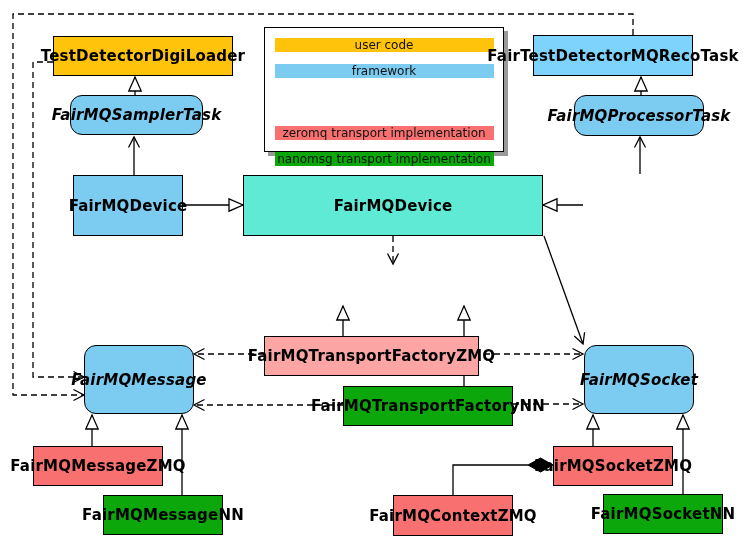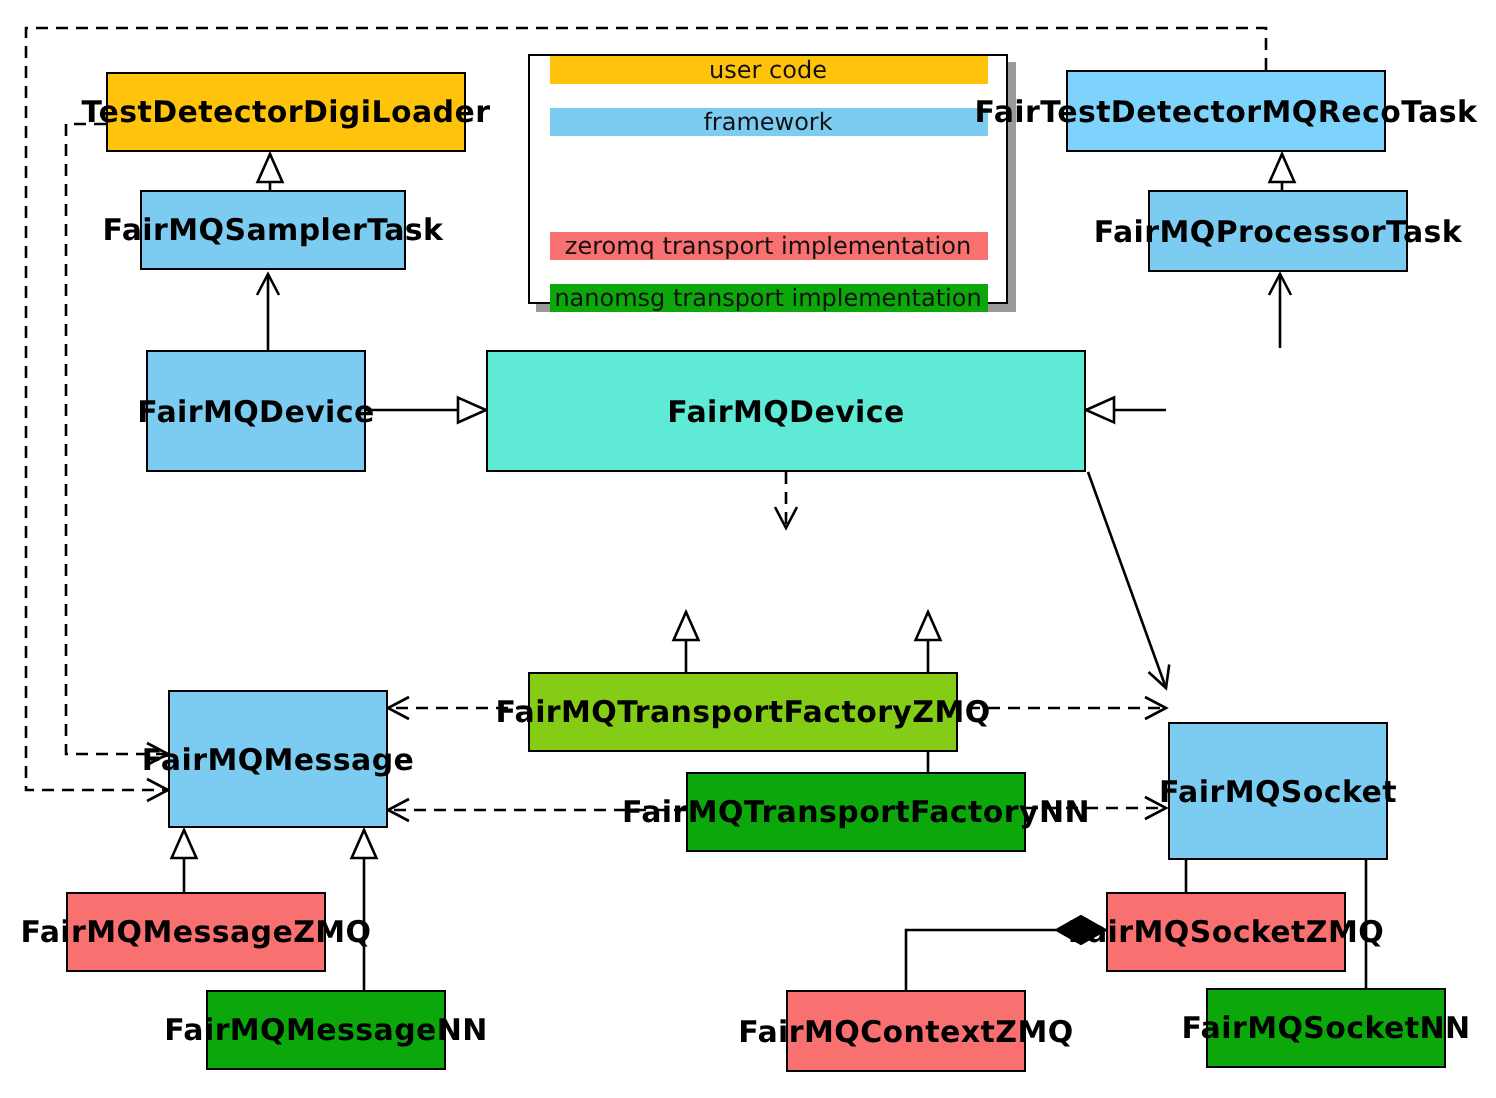--- a/index.html
+++ b/index.html
@@ -8,27 +8,27 @@
     font-family:"DejaVu Sans","Liberation Sans",sans-serif;
   }
   svg.edges{position:absolute;left:0;top:0;z-index:1;}
   .node{
     position:absolute;z-index:2;box-sizing:border-box;
     border:1.5px solid #000;
     display:flex;align-items:center;justify-content:center;
     font-weight:bold;font-size:15px;letter-spacing:0.2px;color:#000;
     white-space:nowrap;text-align:right;
   }
-  .node.abstract{}
+  .node.abstract{font-style:italic;border-radius:12px;}
   .legend{
     position:absolute;left:264px;top:27px;width:240px;height:125px;z-index:2;
     box-sizing:border-box;background:#ffffff;border:1.5px solid #000;
     box-shadow:4px 4px 0 #9a9a9a;
     display:flex;flex-direction:column;align-items:center;
-    padding-top:0;gap:12px;
+    padding-top:10px;gap:12px;
   }
   .legend-bar{
     width:219px;height:18px;display:flex;align-items:center;justify-content:center;
     font-size:12px;color:#111;white-space:nowrap;
   }
 </style>
 </head>
 <body>
 
 <div class="canvas">
@@ -82,23 +82,23 @@
     <div class="legend-bar" style="background: rgb(248, 112, 112); margin-top: 36px;">zeromq transport implementation</div>
     <div class="legend-bar" style="background: rgb(11, 167, 11);">nanomsg transport implementation</div>
   </div>
 
   <div class="node" style="left: 53px; top: 36px; width: 180px; height: 40px; background: rgb(255, 195, 11);">TestDetectorDigiLoader</div>
   <div class="node" style="left: 533px; top: 35px; width: 160px; height: 41px; background: #7dd3fc;">FairTestDetectorMQRecoTask</div>
   <div class="node abstract" style="left: 70px; top: 95px; width: 133px; height: 40px; background: rgb(124, 203, 241);">FairMQSamplerTask</div>
   <div class="node abstract" style="left: 574px; top: 95px; width: 130px; height: 41px; background: rgb(124, 203, 241);">FairMQProcessorTask</div>
   <div class="node" style="left: 73px; top: 175px; width: 110px; height: 61px; background: rgb(124, 203, 241);">FairMQDevice</div>
   <div class="node" style="left: 243px; top: 175px; width: 300px; height: 61px; background: #5eead4;">FairMQDevice</div>
-  <div class="node" style="left: 264px; top: 336px; width: 215px; height: 40px; background: #84cc16;">FairMQTransportFactoryZMQ</div>
+  <div class="node" style="left: 264px; top: 336px; width: 215px; height: 40px; background: #fca5a5;">FairMQTransportFactoryZMQ</div>
   <div class="node" style="left: 343px; top: 386px; width: 170px; height: 40px; background: rgb(11, 167, 11);">FairMQTransportFactoryNN</div>
   <div class="node abstract" style="left: 84px; top: 345px; width: 110px; height: 69px; background: rgb(124, 203, 241);">FairMQMessage</div>
-  <div class="node abstract" style="left: 584px; top: 345px; width: 110px; height: 69px; background: rgb(124, 203, 241); margin-top: 16px;">FairMQSocket</div>
+  <div class="node abstract" style="left: 584px; top: 345px; width: 110px; height: 69px; background: rgb(124, 203, 241);">FairMQSocket</div>
   <div class="node" style="left: 33px; top: 446px; width: 130px; height: 40px; background: rgb(248, 112, 112);">FairMQMessageZMQ</div>
   <div class="node" style="left: 103px; top: 495px; width: 120px; height: 40px; background: rgb(11, 167, 11);">FairMQMessageNN</div>
   <div class="node" style="left: 553px; top: 446px; width: 120px; height: 40px; background: rgb(248, 112, 112);">FairMQSocketZMQ</div>
   <div class="node" style="left: 603px; top: 494px; width: 120px; height: 40px; background: rgb(11, 167, 11);">FairMQSocketNN</div>
   <div class="node" style="left: 393px; top: 495px; width: 120px; height: 41px; background: rgb(248, 112, 112);">FairMQContextZMQ</div>
 
 </div>
 
 </body></html>

